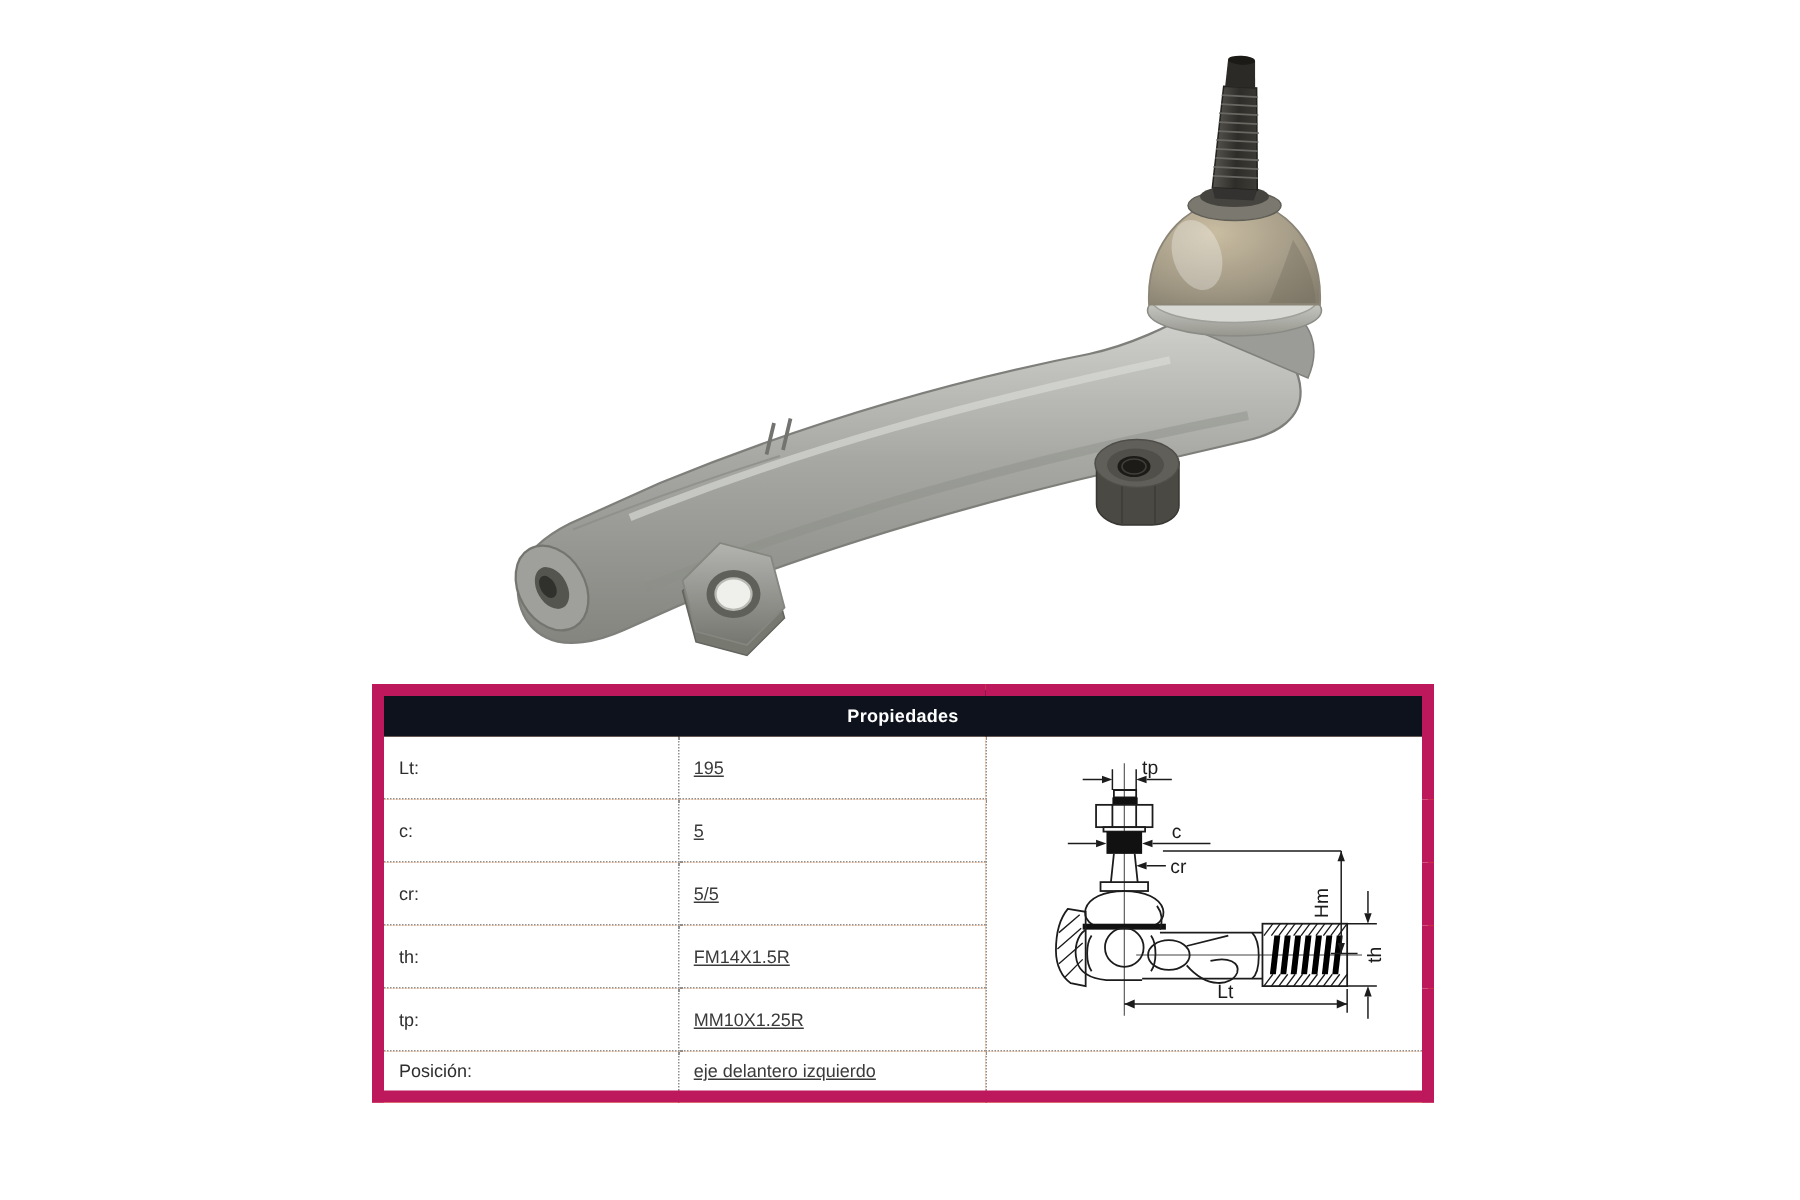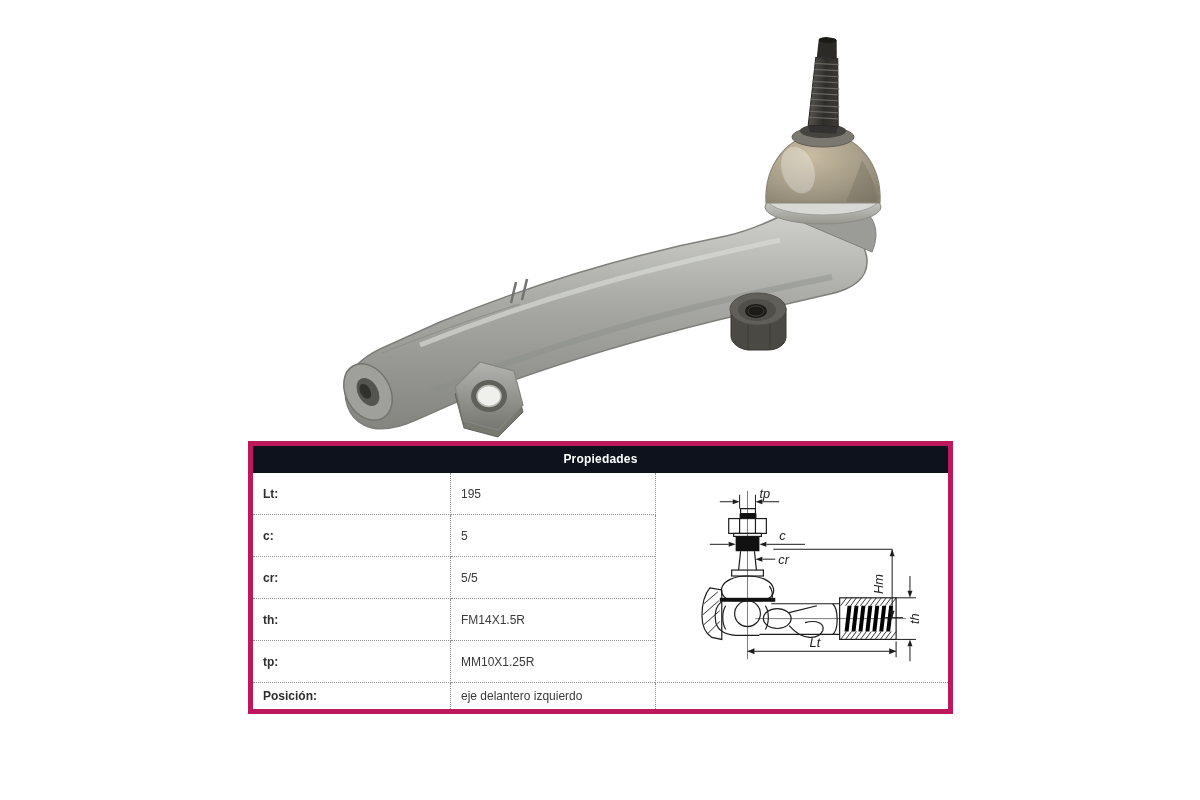--- a/index.html
+++ b/index.html
@@ -2,37 +2,37 @@
 <html><head>
 <meta charset="utf-8">
 <style>
   html,body{margin:0;padding:0;}
   body{
     width:1200px;height:800px;background:#ffffff;position:relative;overflow:hidden;
     font-family:"Liberation Sans", sans-serif;
   }
   .photo-wrap{position:absolute;top:0;left:0;width:1200px;height:450px;}
   table.props{
-    position:absolute;left:248px;top:441px;width:700px;
+    position:absolute;left:248px;top:456px;width:700px;
     border-collapse:collapse;table-layout:fixed;
-    border:5px solid #be185d;font-size:12px;color:#333333;background:#f97316;
+    border:8px solid #be185d;font-size:12px;color:#333333;background:#f97316;
   }
   table.props th.title{
     background:#0d121d;color:#ffffff;font-weight:bold;text-align:center;
     height:20px;padding:3px 0;font-size:12px;border:1px solid #0d121d;letter-spacing:.2px;
   }
   table.props td{
     border:1px dotted #8f8f8f;background:#ffffff;vertical-align:middle;
     padding:0 4px 0 10px;
   }
   table.props tr.row td{height:41px;}
   table.props tr.short td{height:26px;}
-  table.props td.lbl{font-weight:bold;color:#2e2e2e;}
-  table.props td.val{color:#3a3a3a;}
-  table.props td.diagram-cell{padding:0;text-align:left;vertical-align:middle;font-style:italic;}
+  table.props td.lbl{font-weight:normal;color:#2e2e2e;}
+  table.props td.val{color:#3a3a3a;text-decoration:underline;}
+  table.props td.diagram-cell{padding:0;text-align:left;vertical-align:middle;}
   .diag{display:block;margin:0 auto;}
   .diag text{font-family:"Liberation Sans",sans-serif;font-size:13px;fill:#1c1c1c;}
 </style>
 </head>
 <body>
 
 <div class="photo-wrap">
   <svg viewBox="0 0 1200 450" width="1200" height="450">
     <defs>
       <linearGradient id="gArm" x1="0" y1="0" x2="0" y2="1">

